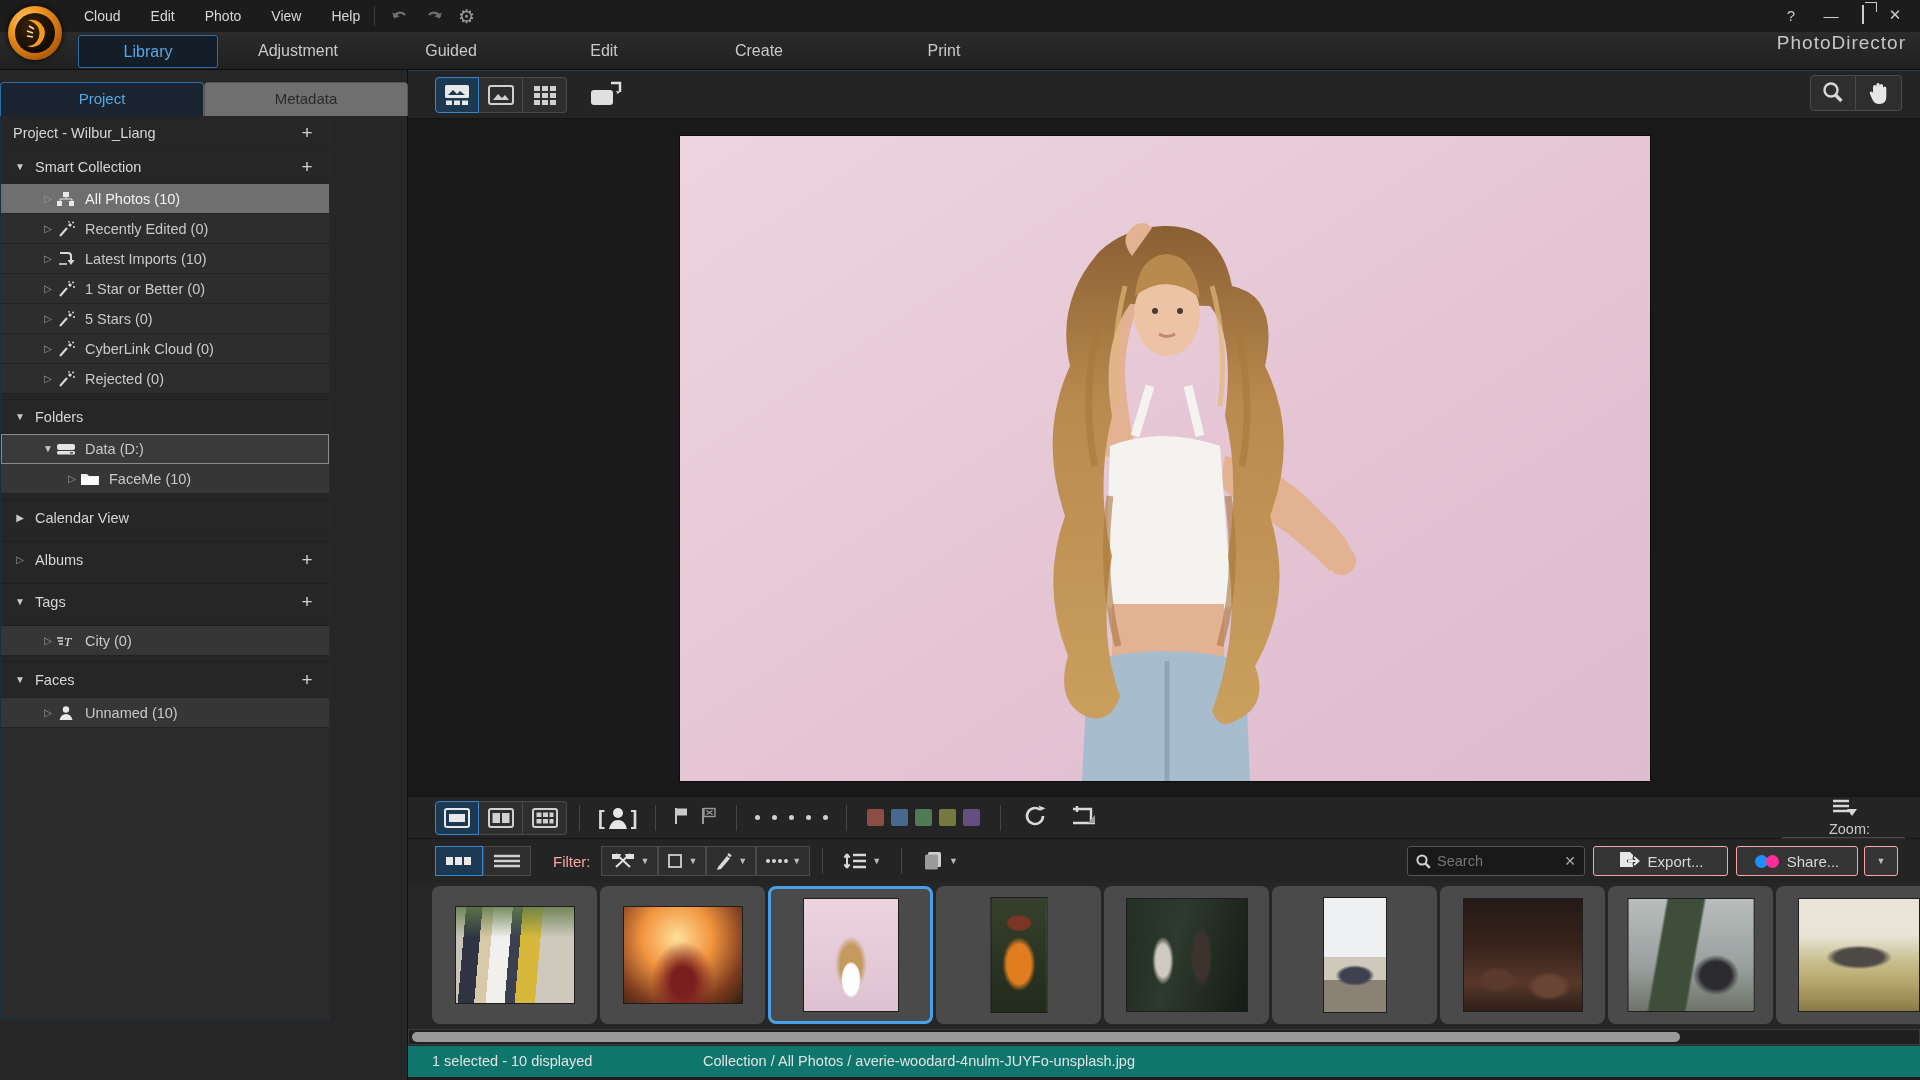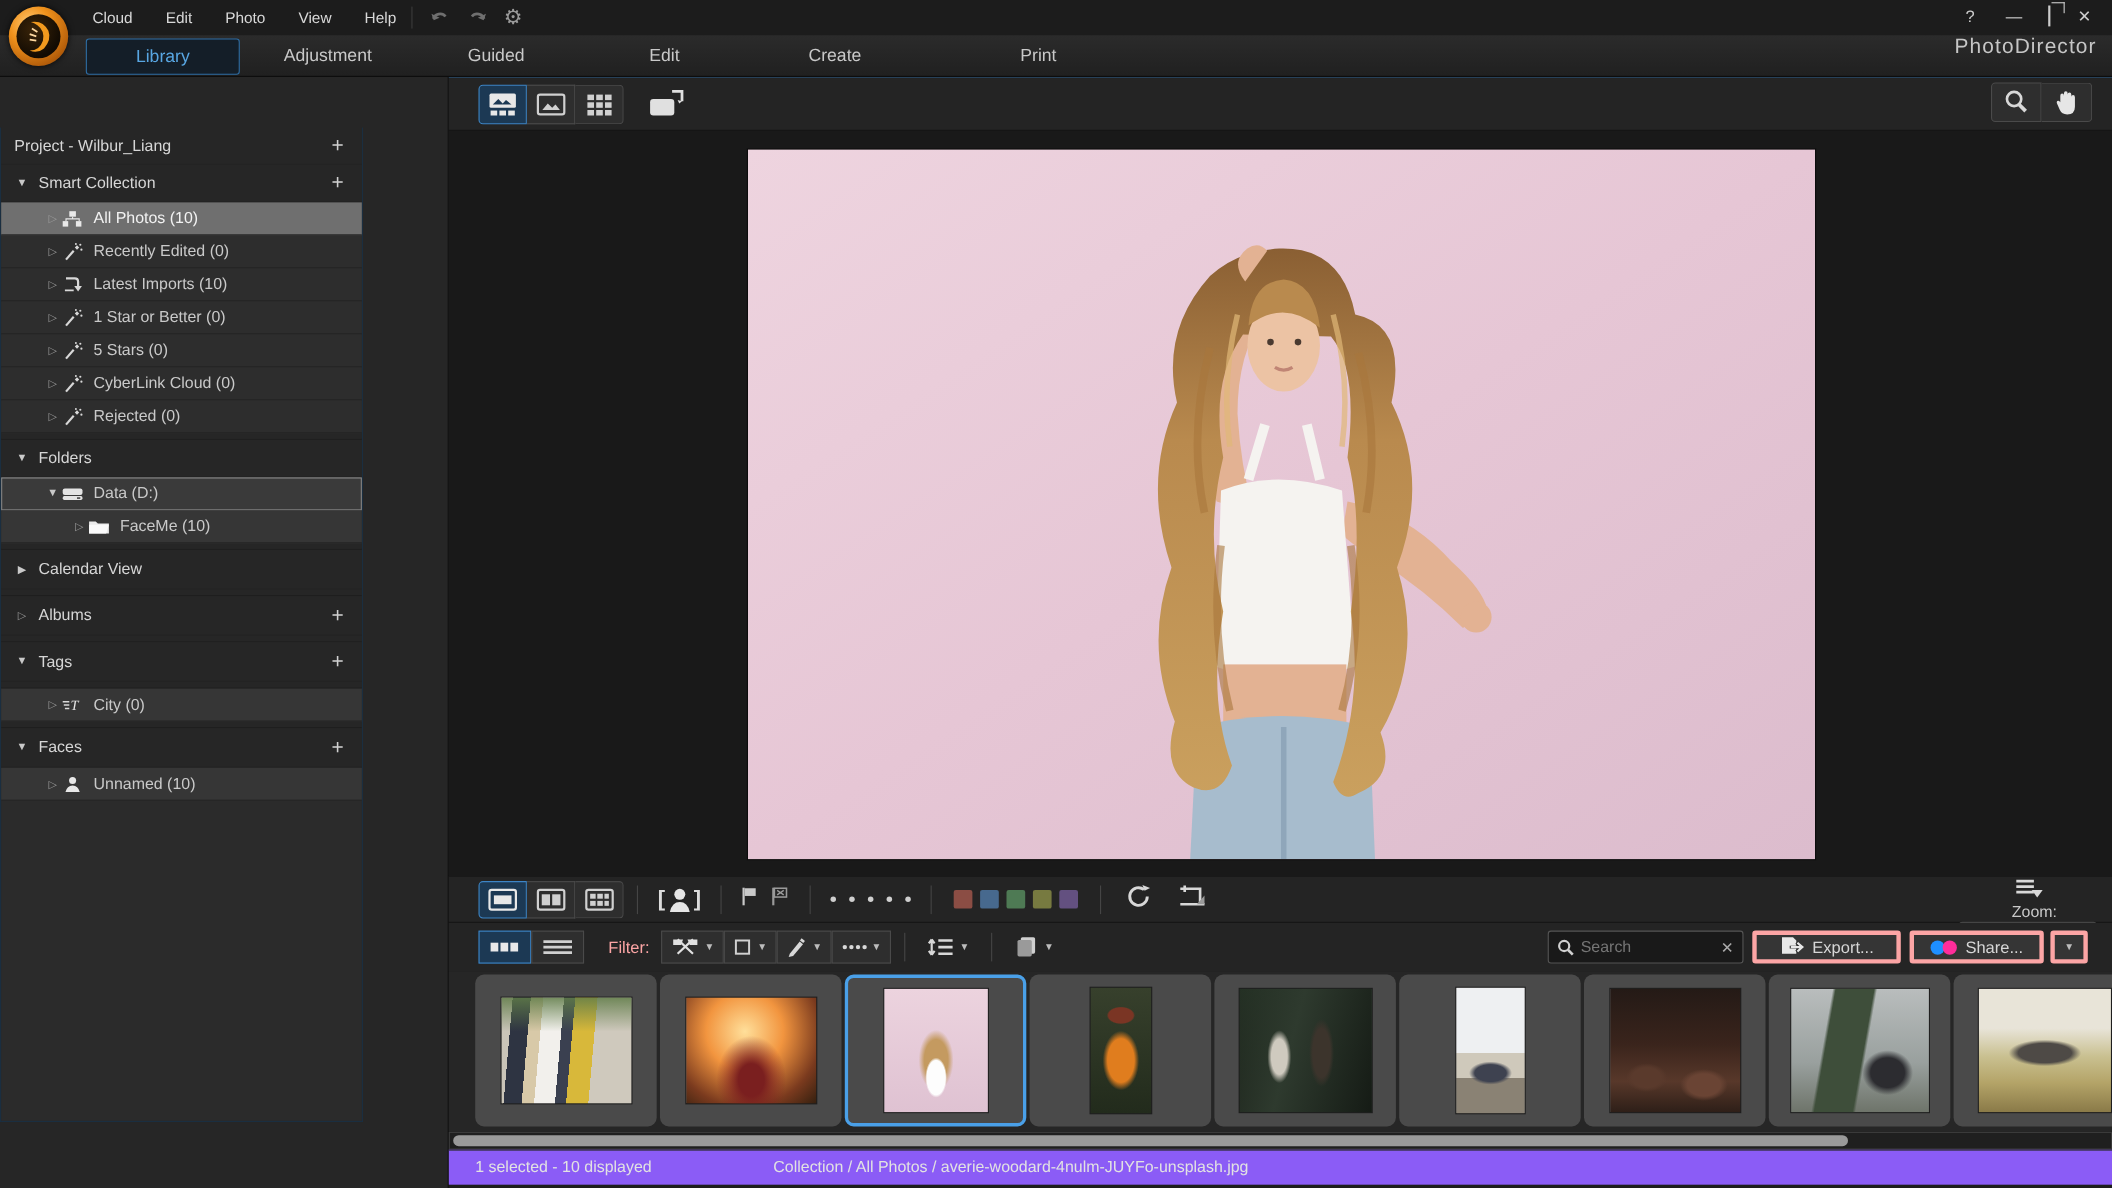--- a/index.html
+++ b/index.html
@@ -104,40 +104,40 @@
                 display:flex; align-items:center; }
   .fbtn { height:30px; background:#2e2e2e; border:1px solid #4a4a4a; display:flex; align-items:center;
           justify-content:center; padding:0 8px; gap:5px; }
   .fbtn.sel { background:#1c3954; border-color:#3d85c6; }
   .filter-label { font-size:15px; color:#fca5a5; margin:0 10px 0 22px; }
   #search-wrap { position:absolute; right:335px; top:7px; width:178px; height:30px; background:#191919;
                  border:1px solid #555; border-radius:3px; display:flex; align-items:center; padding:0 8px; }
   #search-input { flex:1; background:transparent; border:none; outline:none; color:#cfcfcf;
                   font-size:14.5px; font-family:"Liberation Sans",sans-serif; margin:0 6px; min-width:0; }
   .xclear { color:#aaa; font-size:14px; }
-  .act-btn { position:absolute; top:7px; height:30px; background:#353535; border:4px solid #fca5a5;
+  .act-btn { position:absolute; top:7px; height:30px; background:#353535; border:1px solid #fca5a5;
              border-radius:3px; display:flex; align-items:center; justify-content:center; gap:8px;
              font-size:15px; color:#d6d6d6; }
   #export-btn { right:192px; width:135px; }
   #share-btn  { right:62px;  width:122px; }
   #share-dd   { right:22px;  width:34px; }
   .share-dot { width:13px; height:13px; border-radius:50%; }
 
   
   #filmstrip { position:absolute; left:0; top:812px; width:1512px; height:146px; background:#262626; overflow:hidden; }
   .cell { position:absolute; top:3px; width:165px; height:138px; background:#4a4a4a; border-radius:8px; }
   .cell.sel { border:3px solid #4aa0e8; }
   .thumb { position:absolute; left:50%; top:50%; transform:translate(-50%,-50%);
            box-shadow:0 0 0 1px #1e1e1e; }
 
   
   #hscroll { position:absolute; left:0; top:958px; width:1512px; height:16px; background:#1f1f1f;
              border:1px solid #3a3a3a; }
   #hthumb { position:absolute; left:3px; top:2px; width:1268px; height:10px; background:#9a9a9a; border-radius:5px; }
-  #statusbar { position:absolute; left:0; top:974px; width:1512px; height:32px; background:#8b5cf6;
+  #statusbar { position:absolute; left:0; top:974px; width:1512px; height:32px; background:#0f766e;
                border-top:1px solid #2a2a2a; font-size:14.5px; color:#e2e2e2; }
   #status-left { position:absolute; left:24px; top:7px; }
   #breadcrumb { position:absolute; left:295px; top:7px; }
 
   svg { overflow:visible; }
   .bracket { color:#dcdcdc; font-size:20px; font-weight:bold; line-height:1; }
 </style>
 </head>
 <body>
 
@@ -185,20 +185,24 @@
   <div class="mode-tab active" style="left:78px;width:140px;">Library</div>
   <div class="mode-tab" style="left:298px;">Adjustment</div>
   <div class="mode-tab" style="left:451px;">Guided</div>
   <div class="mode-tab" style="left:604px;">Edit</div>
   <div class="mode-tab" style="left:759px;">Create</div>
   <div class="mode-tab" style="left:916px;margin-left:28px;">Print</div>
 </div>
 <div id="app-title">PhotoDirector</div>
 
 <div id="sidebar">
+  <div class="side-tabs">
+    <div class="side-tab active">Project</div>
+    <div class="side-tab inactive">Metadata</div>
+  </div>
   <div id="tree">
 
     <div class="trow hdr" style="height:34px">
       <span style="margin-left:12px">Project - Wilbur_Liang</span>
       <span class="plus" style="top:7px">+</span>
     </div>
 
     <div class="trow hdr" style="height:34px">
       <span class="tri filled" style="margin-left:12px">▼</span>
       <span style="margin-left:8px">Smart Collection</span>

